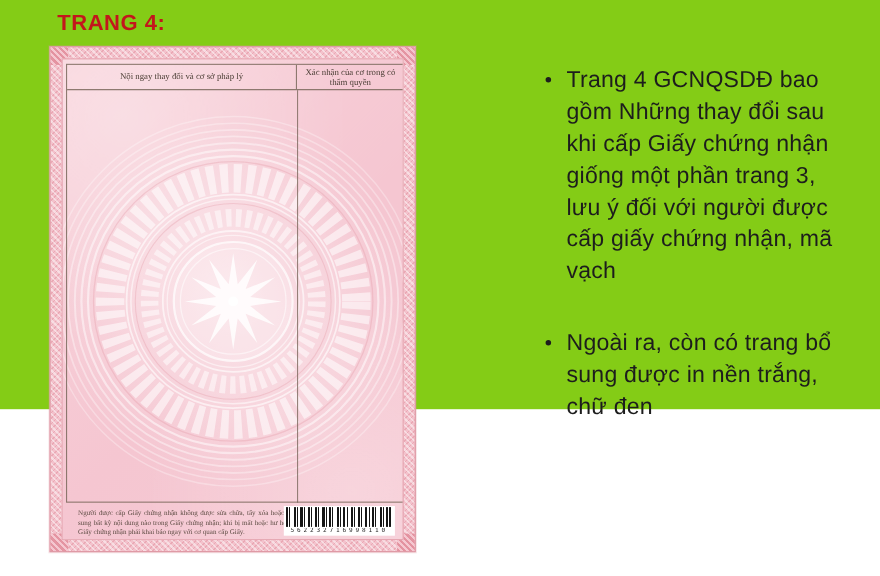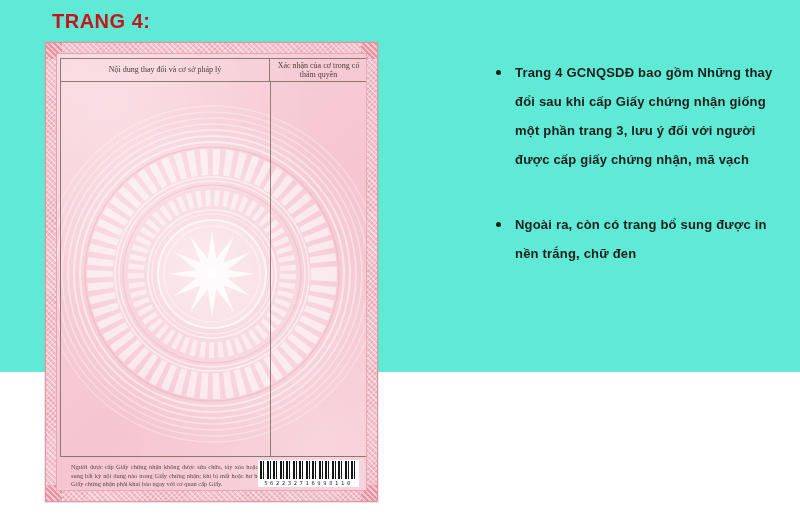--- a/index.html
+++ b/index.html
@@ -3,21 +3,21 @@
 <meta charset="utf-8">
 <style>
   * { margin:0; padding:0; box-sizing:border-box; }
   html,body { width:800px; height:524px; }
   body {
     font-family:"Liberation Sans", sans-serif;
     background:#ffffff;
     position:relative;
     overflow:hidden;
   }
-  .canvas { position:absolute; inset:0; width:800px; height:372px; background:#5eead4; }
+  .canvas { position:absolute; inset:0; width:800px; height:372px; background:#84cc16; }
 
   
   .page-title {
     position:absolute; left:52px; top:10px;
     font-size:20px; font-weight:800; letter-spacing:.5px;
     color:#c3161c;
   }
 
   
   .doc {
@@ -103,21 +103,21 @@
     color:#2a2a2a; margin-top:1px; white-space:nowrap; overflow:hidden;
   }
 
   
   .notes {
     position:absolute; left:494px; top:58px; width:282px;
     list-style:none;
   }
   .note-item {
     position:relative; padding-left:21px;
-    font-size:13px; font-weight:700; line-height:29px;
+    font-size:21px; font-weight:400; line-height:29px;
     color:#1d1d1d; letter-spacing:.2px;
   }
   .note-item + .note-item { margin-top:36px; }
   .bullet-dot {
     position:absolute; left:2px; top:12px; width:5px; height:5px;
     border-radius:50%; background:#1d1d1d;
   }
 </style>
 </head>
 <body>
@@ -155,21 +155,21 @@
           <circle cx="172" cy="172" r="60" stroke="rgba(255,255,255,0.50)" stroke-width="1.2"></circle>
           <circle cx="172" cy="172" r="54" fill="rgba(255,255,255,0.18)" stroke="rgba(255,255,255,0.70)" stroke-width="2"></circle>
           <circle cx="172" cy="172" r="48" stroke="rgba(255,255,255,0.50)" stroke-width="1.2"></circle>
           <polygon points="172,128 176.1,156.5 194,133.9 183.3,160.7 210.1,150 187.5,167.9 216,172 187.5,176.1 210.1,194 183.3,183.3 194,210.1 176.1,187.5 172,216 167.9,187.5 150,210.1 160.7,183.3 133.9,194 156.5,176.1 128,172 156.5,167.9 133.9,150 160.7,160.7 150,133.9 167.9,156.5" fill="rgba(255,255,255,0.82)"></polygon>
           <circle cx="172" cy="172" r="4.5" fill="rgba(255,255,255,0.95)"></circle>
         </g>
       </svg>
 
       <div class="cert-table">
         <div class="cert-thead">
-          <div class="cert-th c1">Nội dung thay đổi và cơ sở pháp lý</div>
+          <div class="cert-th c1">Nội ngay thay đổi và cơ sở pháp lý</div>
           <div class="cert-th c2">Xác nhận của cơ trong có thẩm quyền</div>
         </div>
         <div class="cert-tbody">
           <div class="v-divider"></div>
         </div>
       </div>
 
       <div class="cert-footer">
         <p class="cert-note">Người được cấp Giấy chứng nhận không được sửa chữa, tẩy xóa hoặc bổ sung bất kỳ nội dung nào trong Giấy chứng nhận; khi bị mất hoặc hư hỏng Giấy chứng nhận phải khai báo ngay với cơ quan cấp Giấy.</p>
         <div class="barcode">

